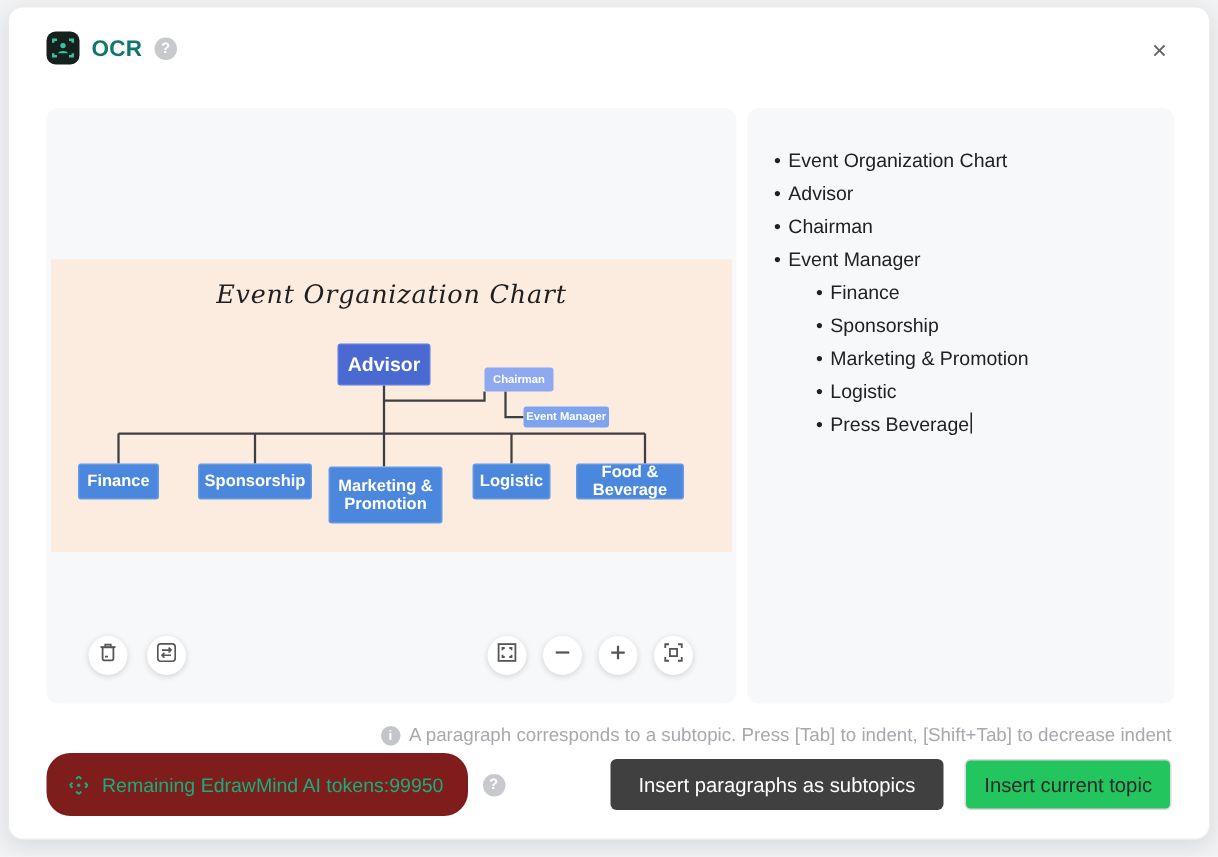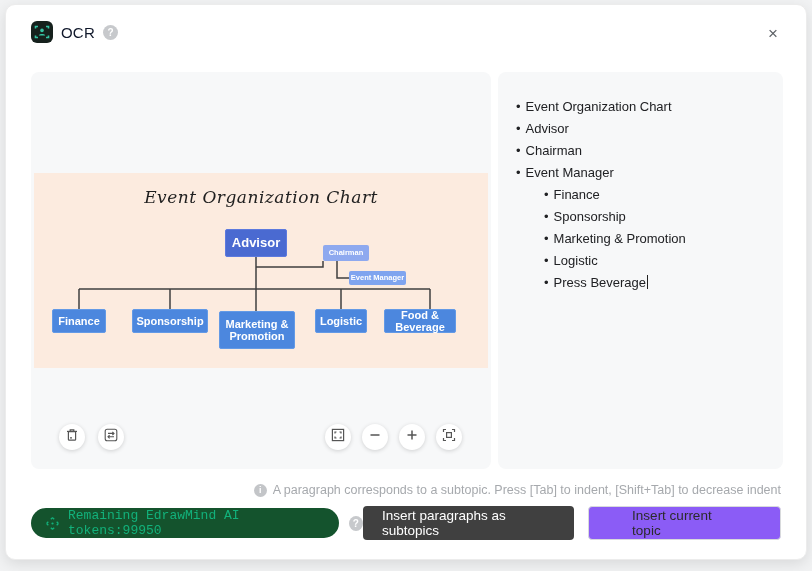--- a/index.html
+++ b/index.html
@@ -6,21 +6,21 @@
   html,body { width:812px; height:571px; overflow:hidden;
     font-family:"Liberation Sans", sans-serif; background:#f1f2f3; }
   .dialog { position:absolute; left:5px; top:4px; width:802px; height:556px;
     background:#fff; border:1px solid #ececec; border-radius:10px;
     box-shadow:0 4px 14px rgba(0,0,0,.10); }
 
   
   .hdr { position:absolute; left:25px; top:16px; display:flex; align-items:center; gap:8px; }
   .ocr-logo { width:22px; height:22px; background:#16211d; border-radius:6px;
     display:flex; align-items:center; justify-content:center; }
-  .hdr-title { font-size:15px; font-weight:normal; color:#0f172a; letter-spacing:.2px; }
+  .hdr-title { font-size:15px; font-weight:bold; color:#0f766e; letter-spacing:.2px; }
   .q-circle { width:15px; height:15px; border-radius:50%; background:#c7c9cc; color:#fff;
     font-size:10px; font-weight:bold; display:flex; align-items:center; justify-content:center; }
   .close-x { position:absolute; right:22px; top:18px; font-size:17px; color:#5f6368;
     width:22px; height:22px; display:flex; align-items:center; justify-content:center; cursor:pointer; }
 
   
   .panel { position:absolute; top:67px; height:397px; background:#f7f8f9; border-radius:8px; }
   .panel-left { left:25px; width:460px; }
   .panel-right { left:492px; width:285px; padding:23px 14px 0 18px; }
 
@@ -61,28 +61,28 @@
   
   .hint { position:absolute; right:25px; top:478px; display:flex; align-items:center; gap:6px;
     color:#a6a9ad; font-size:12.5px; }
   .info-circle { width:13px; height:13px; border-radius:50%; background:#c3c5c8; color:#fff;
     font-size:9px; font-weight:bold; display:flex; align-items:center; justify-content:center;
     font-style:normal; flex:0 0 auto; }
 
   
   .footer { position:absolute; left:25px; right:25px; top:501px; height:34px;
     display:flex; align-items:center; }
-  .token-pill { height:30px; background:#14532d; border-radius:16px; display:flex;
-    align-items:center; gap:8px; padding:0 16px 0 14px;font-family:Liberation Mono, monospace; }
+  .token-pill { height:42px; background:#7f1d1d; border-radius:16px; display:flex;
+    align-items:center; gap:8px; padding:0 16px 0 14px; }
   .token-pill span { color:#12b17b; font-size:13px; }
   .pill-q { margin-left:10px; }
   .btn { height:34px; border-radius:4px; font-size:13.5px; display:flex; align-items:center;
     justify-content:center; cursor:pointer; }
   .btn-primary { margin-left:auto; background:#404040; color:#fff; padding:0 19px; }
-  .btn-secondary { margin-left:14px; background:#8b5cf6; color:#2b2b2b; padding:0 43px;
+  .btn-secondary { margin-left:14px; background:#22c55e; color:#2b2b2b; padding:0 12px;
     border:1px solid #d8dadc; }
 </style>
 </head>
 <body>
 
 <div class="dialog">
 
   <div class="hdr">
     <div class="ocr-logo">
       <svg width="16" height="16" viewBox="0 0 16 16" fill="none" stroke="#35c4a4" stroke-width="1.6">

